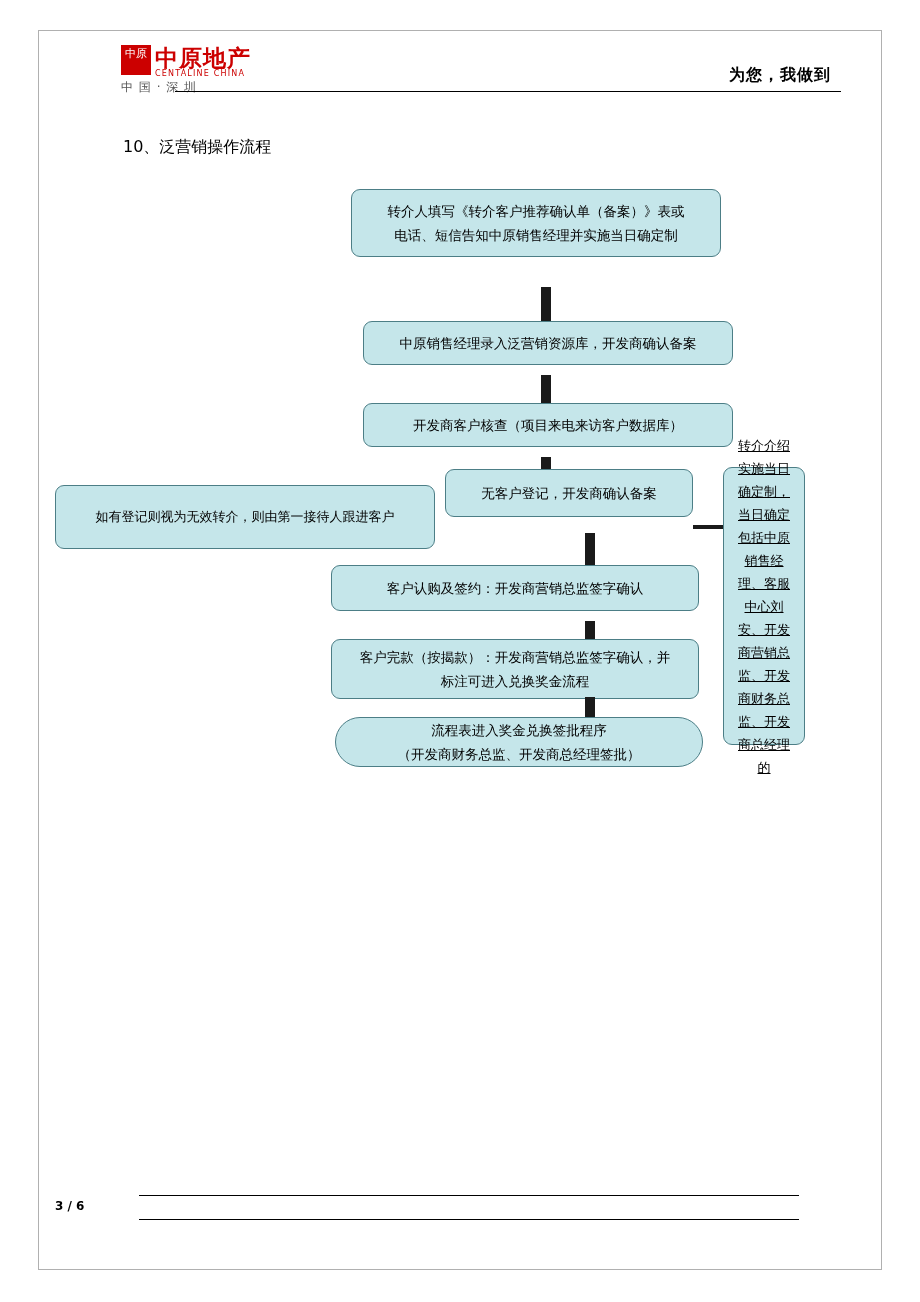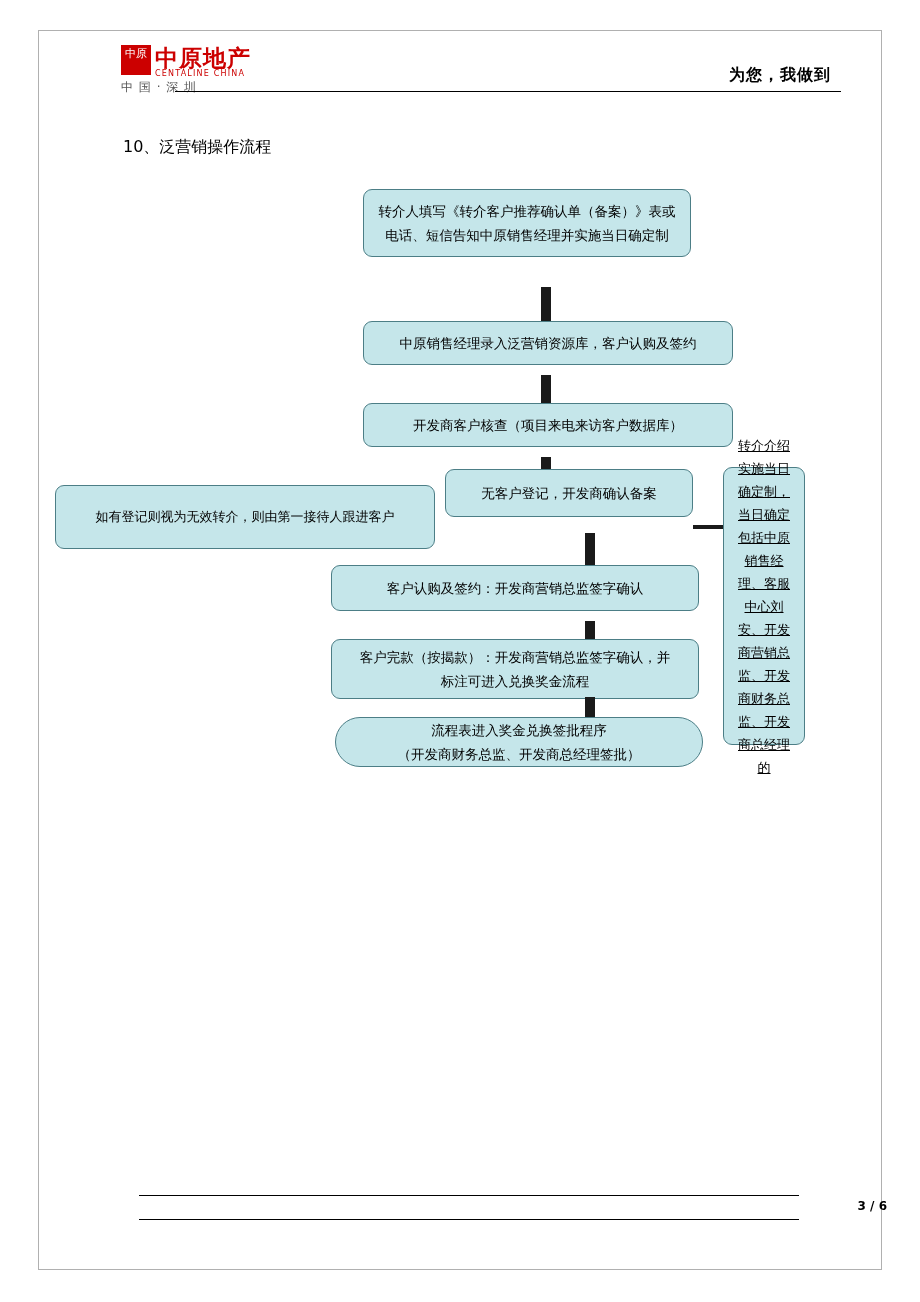--- a/index.html
+++ b/index.html
@@ -148,24 +148,24 @@
   .footer-rule {
     position: absolute;
     left: 100px;
     top: 1164px;
     width: 660px;
     height: 0;
     border-top: 1px solid #000000;
   }
   .footer-page {
     position: absolute;
-    left: 4px;
+    left: 16px;
     top: 1168px;
     width: 844px;
-    text-align: right;
+    text-align: left;
     font-size: 12px;
     font-weight: bold;
     color: #000000;
     font-family: "DejaVu Sans", sans-serif;
   }
   .footer-rule2 {
     position: absolute;
     left: 100px;
     top: 1188px;
     width: 660px;
@@ -186,29 +186,29 @@
       <div class="logo-sub">中 国 · 深 圳</div>
     </div>
     <div class="slogan">为您，我做到</div>
     <div class="header-rule"></div>
   </div>
 
   <div class="section-title">10、泛营销操作流程</div>
 
   <div class="flow">
 
-    <div class="box" style="left:324px; top:158px; width:328px; height:68px;">
+    <div class="box" style="left:312px; top:158px; width:370px; height:68px;">
       <span>转介人填写《转介客户推荐确认单（备案）》表或
 电话、短信告知中原销售经理并实施当日确定制</span>
     </div>
 
     <div class="connector" style="left:502px; top:256px; height:34px;"></div>
 
     <div class="box" style="left:324px; top:290px; width:370px; height:44px;">
-      <span>中原销售经理录入泛营销资源库，客户认购及签约</span>
+      <span>中原销售经理录入泛营销资源库，开发商确认备案</span>
     </div>
 
     <div class="connector" style="left:502px; top:344px; height:28px;"></div>
 
     <div class="box" style="left:324px; top:372px; width:370px; height:44px;">
       <span>开发商客户核查（项目来电来访客户数据库）</span>
     </div>
 
     <div class="connector" style="left:502px; top:426px; height:28px;"></div>
 

